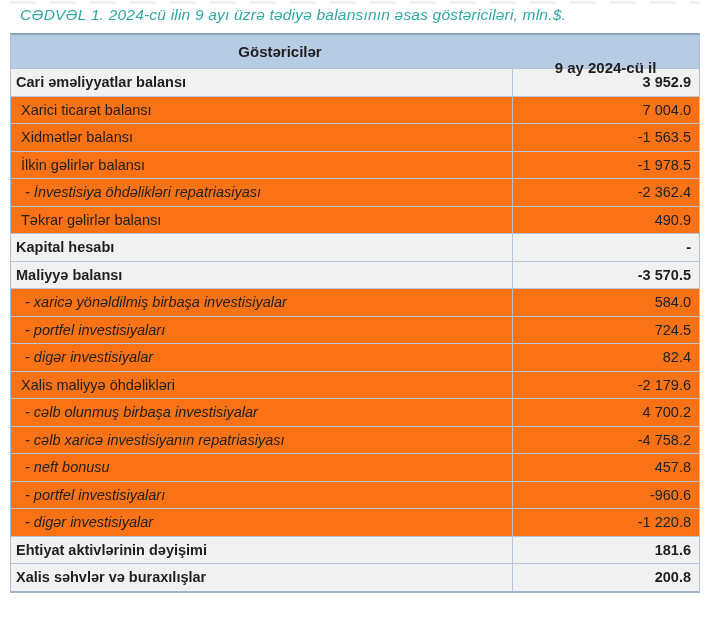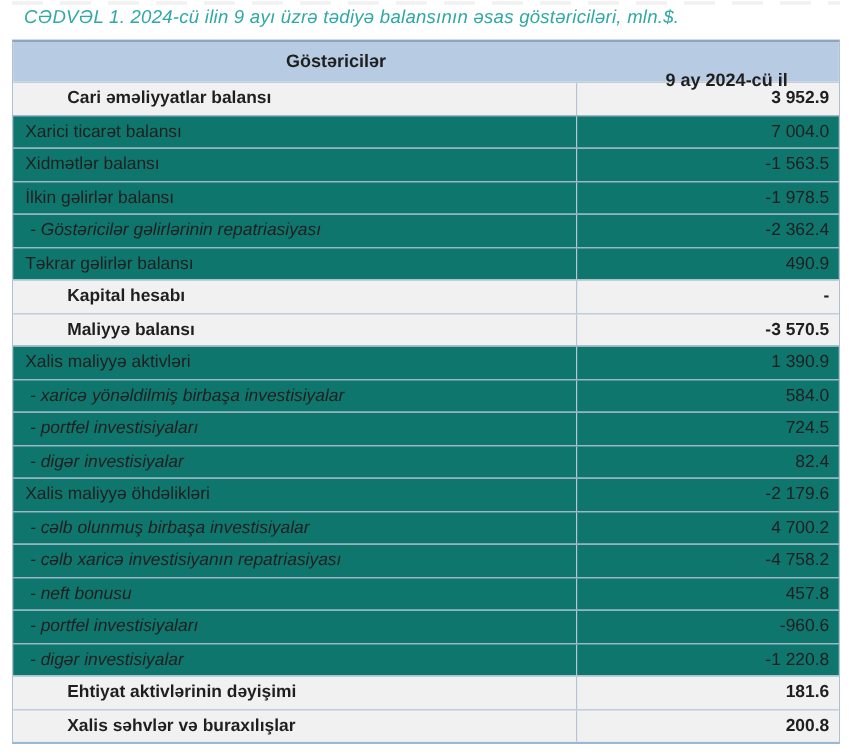--- a/index.html
+++ b/index.html
@@ -70,46 +70,46 @@
     text-align: center;
     margin-top: 32px;
   }
   .row {
     display: flex;
     height: 27.5px;
     box-sizing: border-box;
     border-top: 1px solid var(--border-inner, #b6c4d6);
     align-items: center;
     font-size: 14.5px;
-    background: #0f766e;
+    background: #f97316;
   }
   .row .cell-label {
     flex: 1 1 auto;
     box-sizing: border-box;
     padding-left: 10px;
     padding-right: 4px;
     white-space: nowrap;
     overflow: hidden;
   }
   .row .cell-value {
-    width: 219px;
+    width: 187px;
     box-sizing: border-box;
     border-left: 1px solid var(--border-inner, #b6c4d6);
     text-align: right;
     padding-right: 8px;
     align-self: stretch;
     display: flex;
     align-items: center;
     justify-content: flex-end;
   }
   .row.bold {
     background: var(--band-bg, #f1f1f1);
     font-weight: bold;
   }
-  .row.bold .cell-label { padding-left: 5px; margin-left: 40px; }
+  .row.bold .cell-label { padding-left: 5px; }
   .row.italic .cell-label {
     font-style: italic;
     padding-left: 14px;
   }
 </style>
 </head>
 <body>
 
 <div class="page">
 
@@ -133,39 +133,35 @@
         </div>
         <div class="row normal">
           <div class="cell-label">Xidmətlər balansı</div>
           <div class="cell-value">-1 563.5</div>
         </div>
         <div class="row normal">
           <div class="cell-label">İlkin gəlirlər balansı</div>
           <div class="cell-value">-1 978.5</div>
         </div>
         <div class="row italic">
-          <div class="cell-label">- Göstəricilər gəlirlərinin repatriasiyası</div>
+          <div class="cell-label">- İnvestisiya öhdəlikləri repatriasiyası</div>
           <div class="cell-value">-2 362.4</div>
         </div>
         <div class="row normal">
           <div class="cell-label">Təkrar gəlirlər balansı</div>
           <div class="cell-value">490.9</div>
         </div>
         <div class="row bold">
           <div class="cell-label">Kapital hesabı</div>
           <div class="cell-value">-</div>
         </div>
         <div class="row bold">
           <div class="cell-label">Maliyyə balansı</div>
           <div class="cell-value">-3 570.5</div>
         </div>
-        <div class="row normal">
-          <div class="cell-label">Xalis maliyyə aktivləri</div>
-          <div class="cell-value">1 390.9</div>
-        </div>
         <div class="row italic">
           <div class="cell-label">- xaricə yönəldilmiş birbaşa investisiyalar</div>
           <div class="cell-value">584.0</div>
         </div>
         <div class="row italic">
           <div class="cell-label">- portfel investisiyaları</div>
           <div class="cell-value">724.5</div>
         </div>
         <div class="row italic">
           <div class="cell-label">- digər investisiyalar</div>

